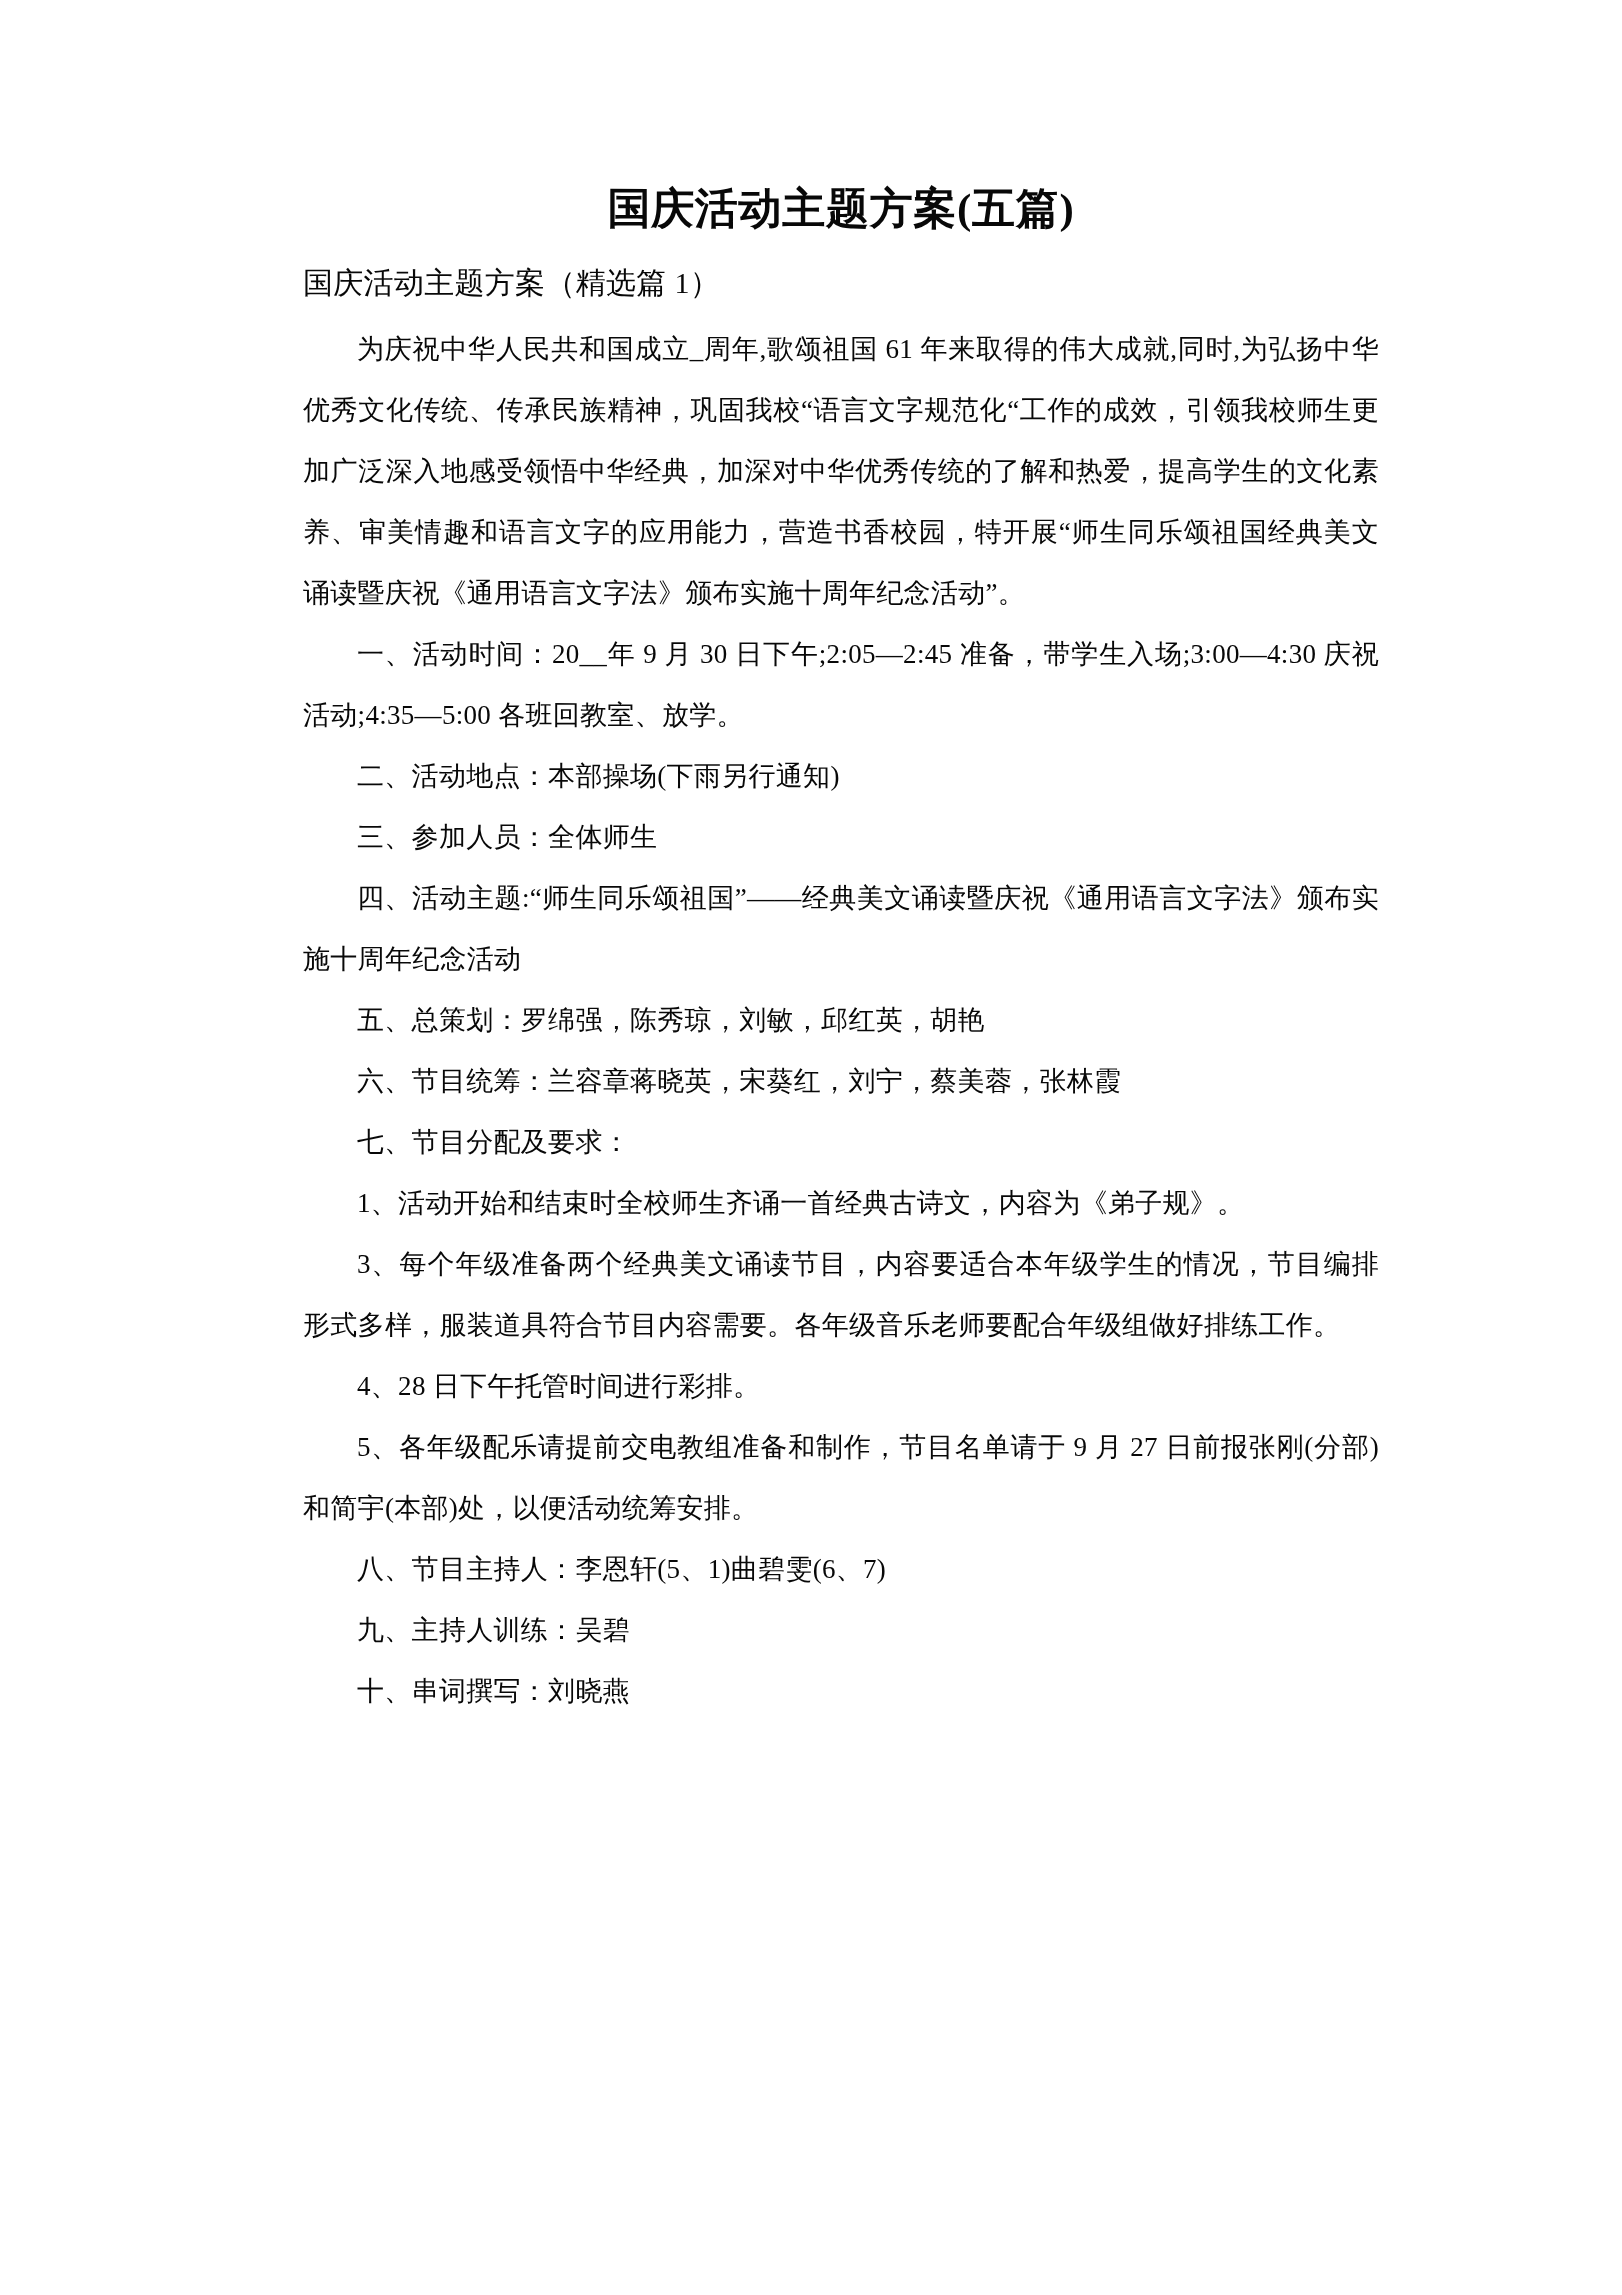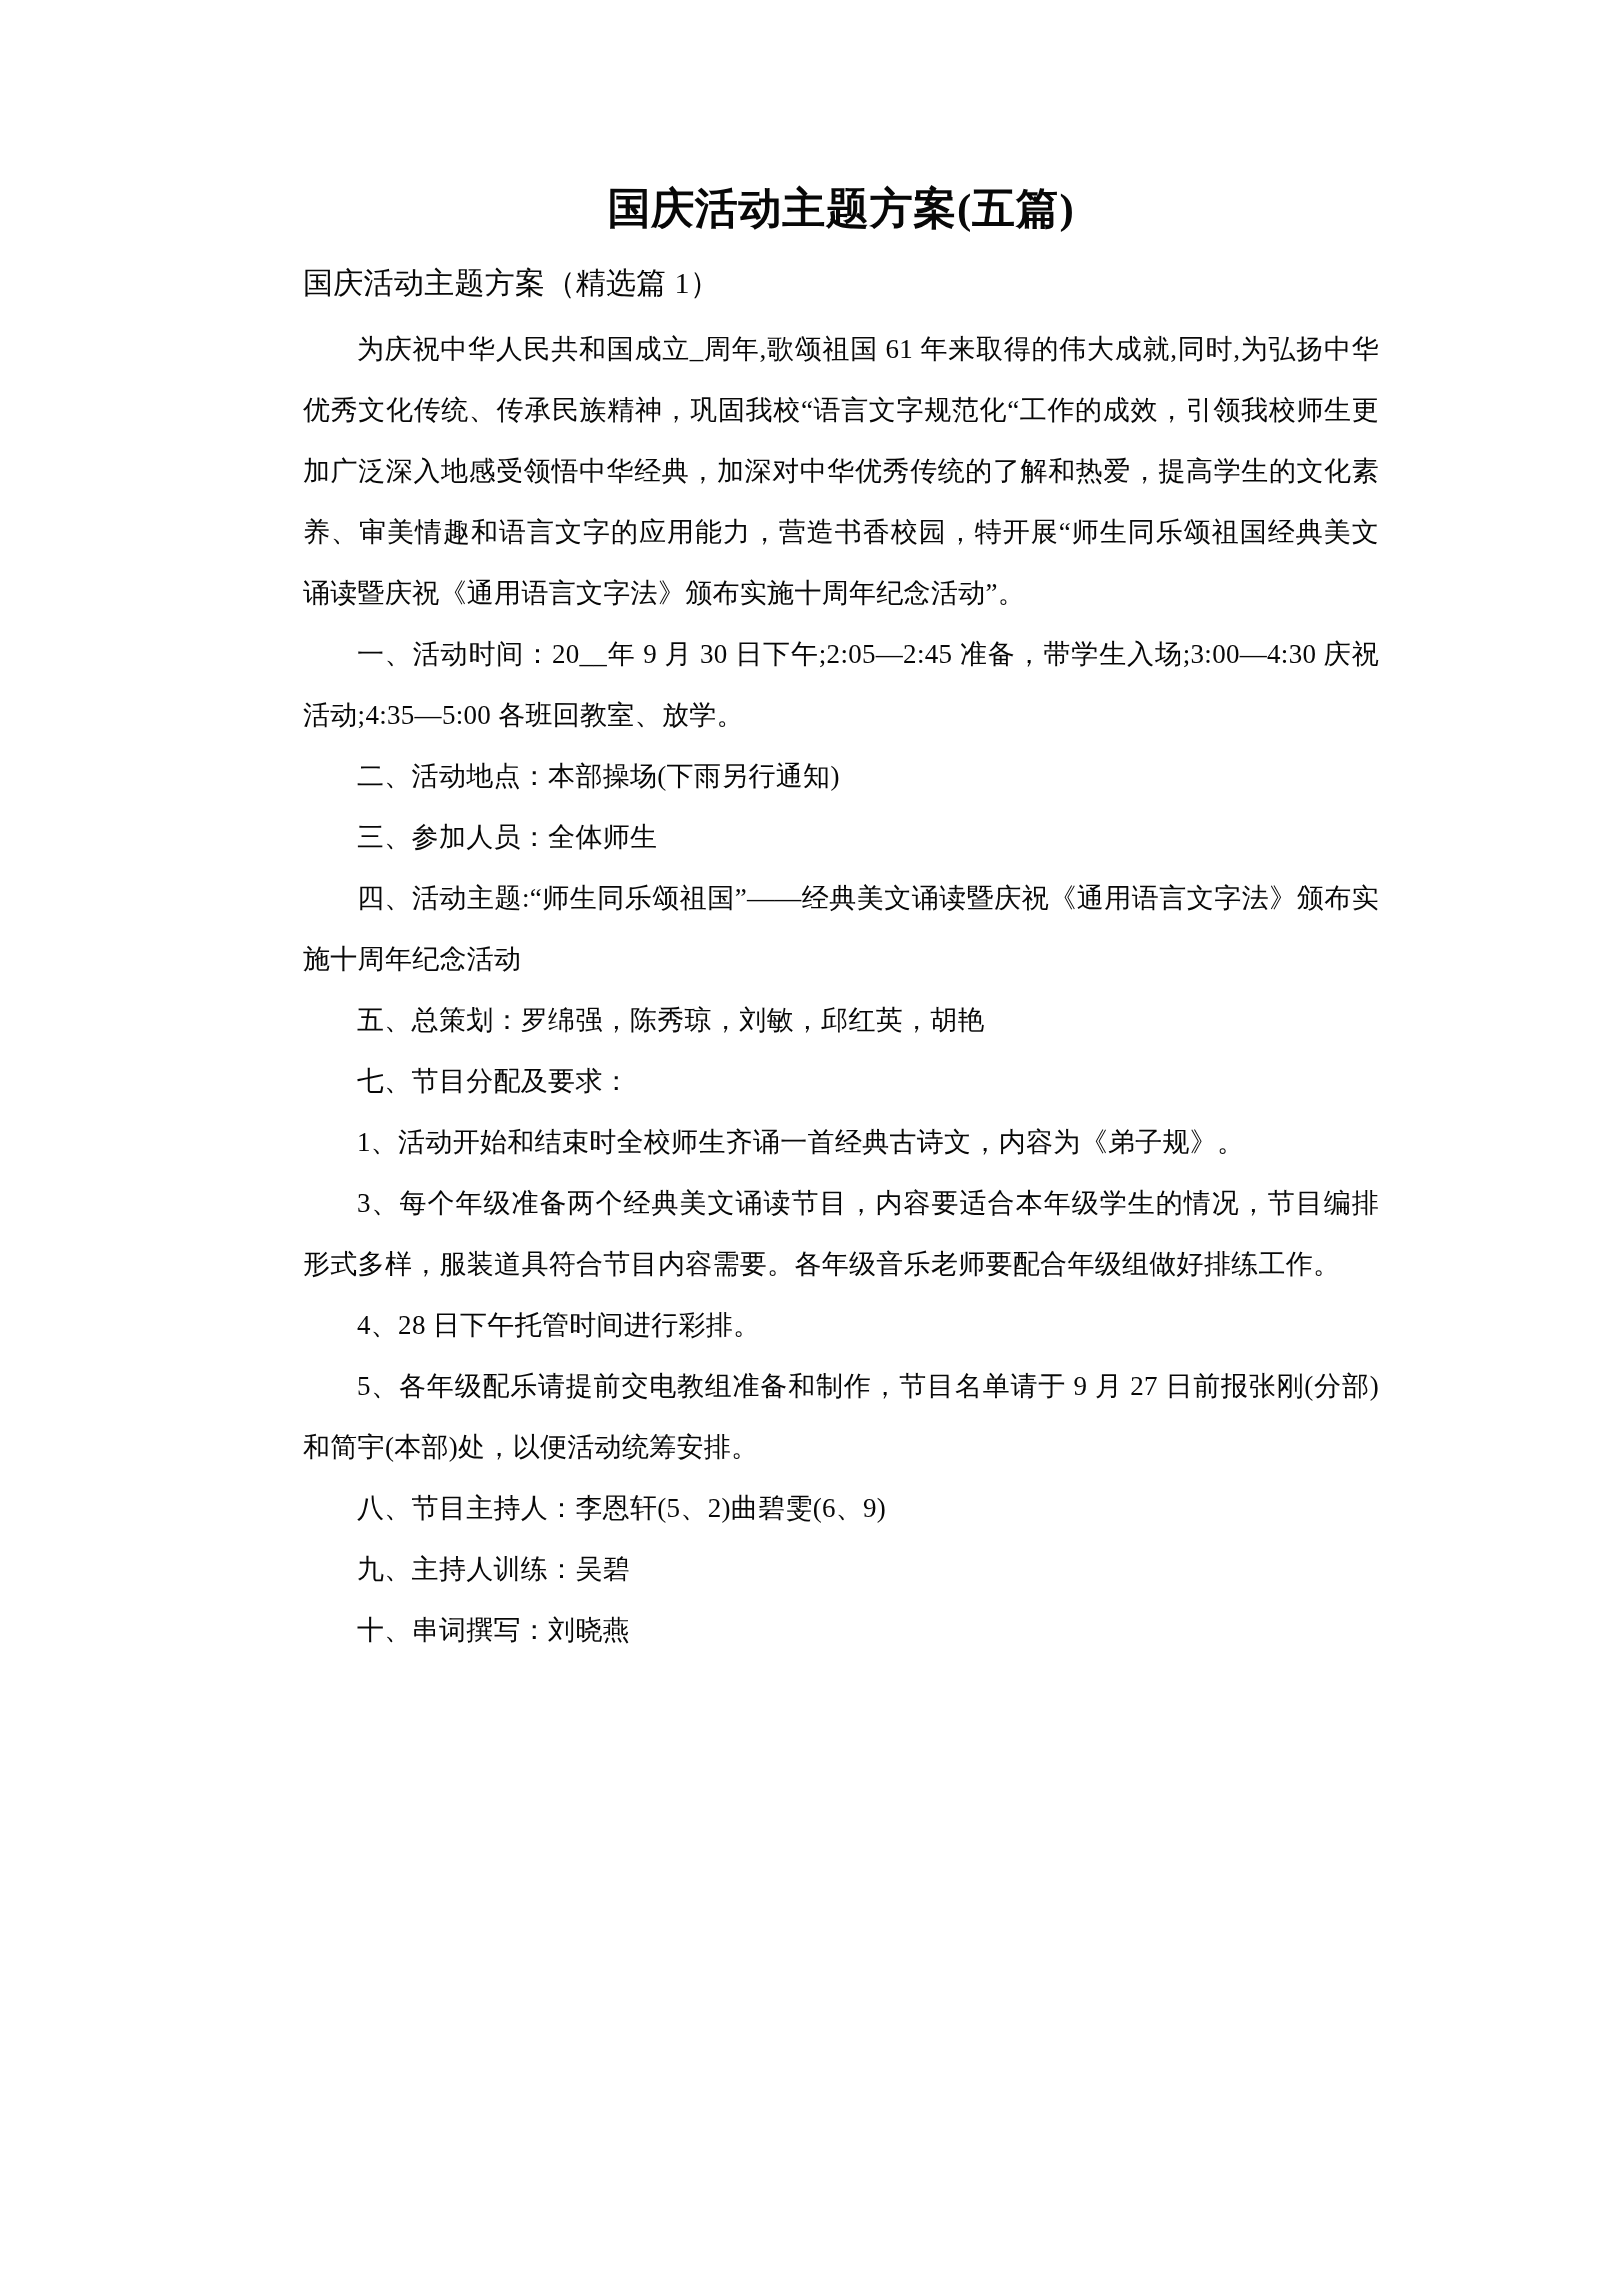--- a/index.html
+++ b/index.html
@@ -88,24 +88,25 @@
     <h1 class="doc-title">国庆活动主题方案(五篇)</h1>
 
     <p class="doc-subtitle">国庆活动主题方案（精选篇 1）</p>
 
     <p class="para indent first-body">为庆祝中华人民共和国成立_周年,歌颂祖国 61 年来取得的伟大成就,同时,为弘扬中华优秀文化传统、传承民族精神，巩固我校“语言文字规范化“工作的成效，引领我校师生更加广泛深入地感受领悟中华经典，加深对中华优秀传统的了解和热爱，提高学生的文化素养、审美情趣和语言文字的应用能力，营造书香校园，特开展“师生同乐颂祖国经典美文诵读暨庆祝《通用语言文字法》颁布实施十周年纪念活动”。</p>
     <p class="para indent">一、活动时间：20__年 9 月 30 日下午;2:05—2:45 准备，带学生入场;3:00—4:30 庆祝活动;4:35—5:00 各班回教室、放学。</p>
     <p class="para indent">二、活动地点：本部操场(下雨另行通知)</p>
     <p class="para indent">三、参加人员：全体师生</p>
     <p class="para indent">四、活动主题:“师生同乐颂祖国”——经典美文诵读暨庆祝《通用语言文字法》颁布实施十周年纪念活动</p>
     <p class="para indent">五、总策划：罗绵强，陈秀琼，刘敏，邱红英，胡艳</p>
+    <p class="para indent">六、节目统筹：兰容章蒋晓英，宋葵红，刘宁，蔡美蓉，张林霞</p>
     <p class="para indent">七、节目分配及要求：</p>
     <p class="para indent">1、活动开始和结束时全校师生齐诵一首经典古诗文，内容为《弟子规》。</p>
     <p class="para indent">3、每个年级准备两个经典美文诵读节目，内容要适合本年级学生的情况，节目编排形式多样，服装道具符合节目内容需要。各年级音乐老师要配合年级组做好排练工作。</p>
     <p class="para indent">4、28 日下午托管时间进行彩排。</p>
     <p class="para indent">5、各年级配乐请提前交电教组准备和制作，节目名单请于 9 月 27 日前报张刚(分部)和简宇(本部)处，以便活动统筹安排。</p>
-    <p class="para indent">八、节目主持人：李恩轩(5、2)曲碧雯(6、9)</p>
+    <p class="para indent">八、节目主持人：李恩轩(5、1)曲碧雯(6、7)</p>
     <p class="para indent">九、主持人训练：吴碧</p>
     <p class="para indent">十、串词撰写：刘晓燕</p>
 
   </div>
 </div>
 
 
 </body></html>

